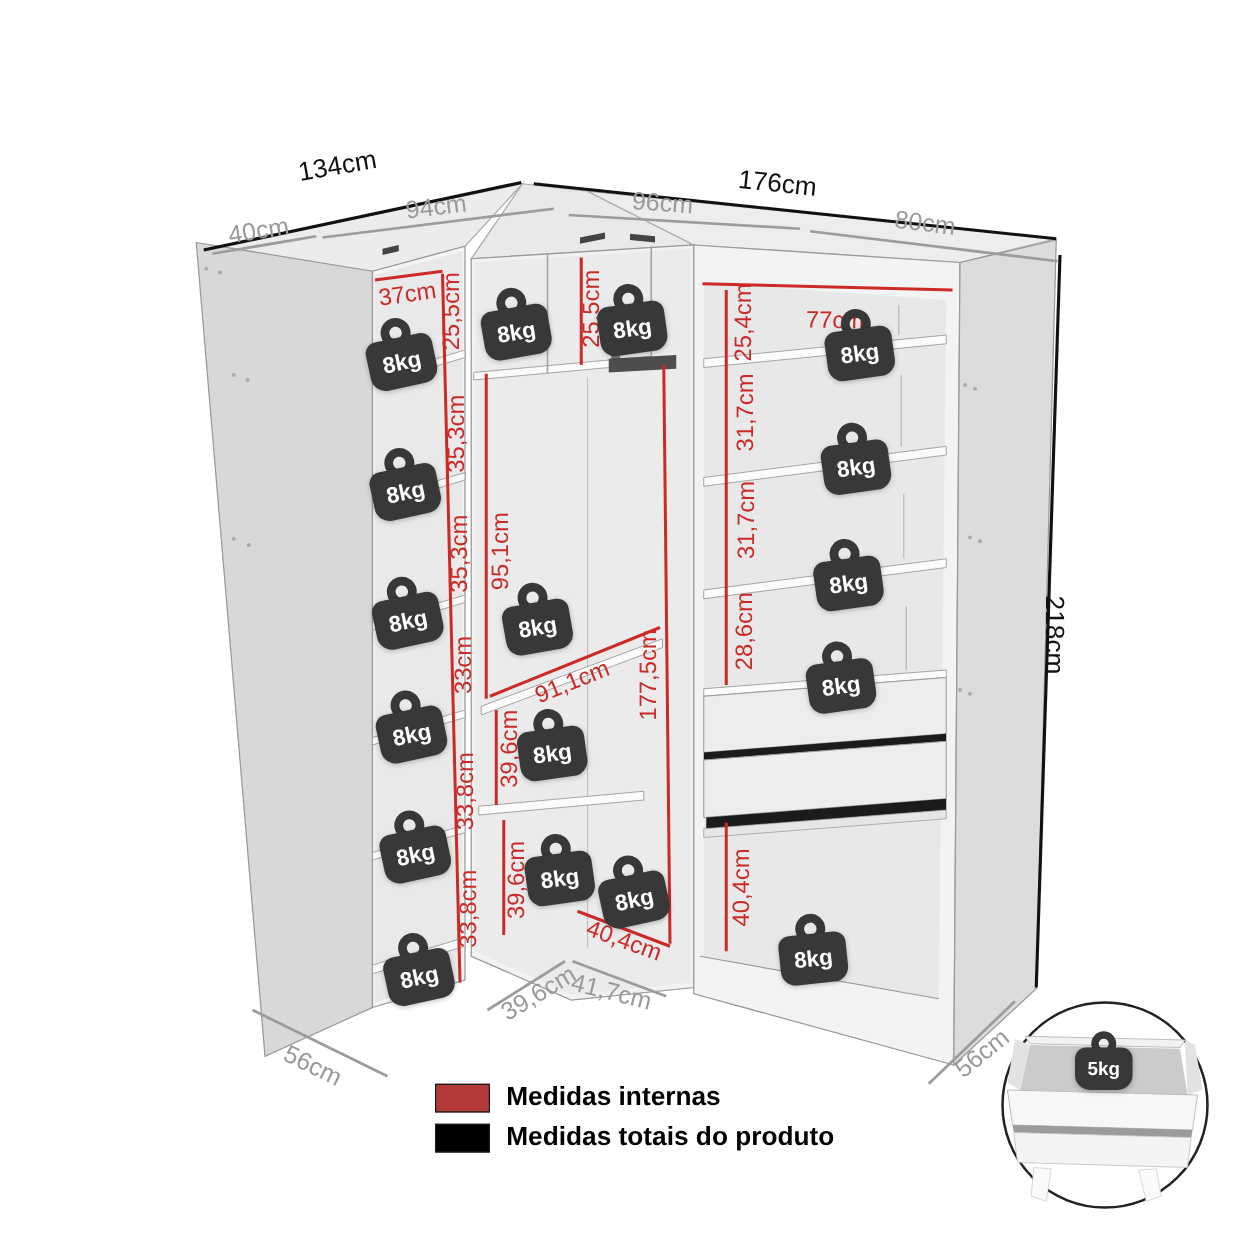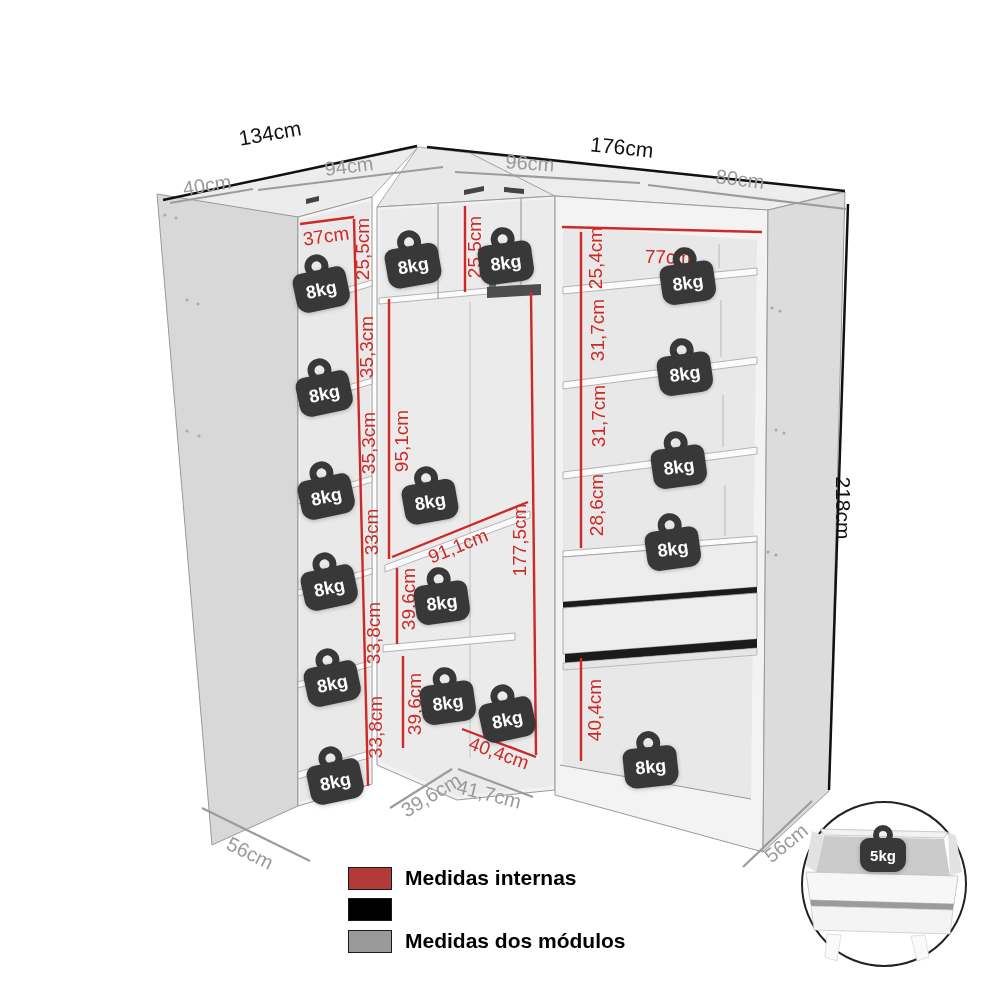--- a/index.html
+++ b/index.html
@@ -305,20 +305,17 @@
       </span>
     </div>
 
   <div class="legend">
     <div class="legend-row">
       <span class="legend-swatch" style="background:#b43a3a"></span>
       <span class="legend-label">Medidas internas</span>
     </div>
     <div class="legend-row">
       <span class="legend-swatch" style="background:#000000"></span>
-    </div>
-    <div class="legend-row">
-      <span class="legend-swatch" style="background:#9a9a9a"></span>
-      <span class="legend-label">Medidas dos módulos</span>
+      <span class="legend-label">Medidas totais do produto</span>
     </div>
   </div>
 
 </div>
 
 </body></html>

